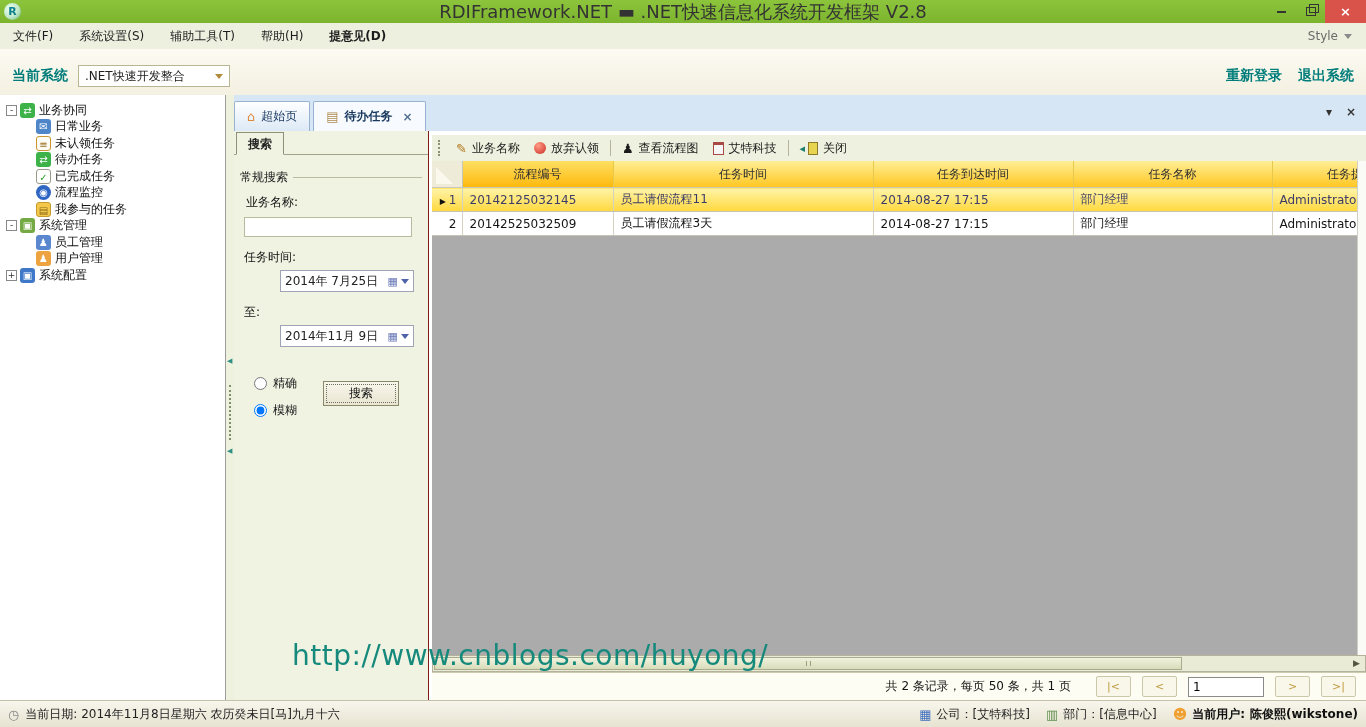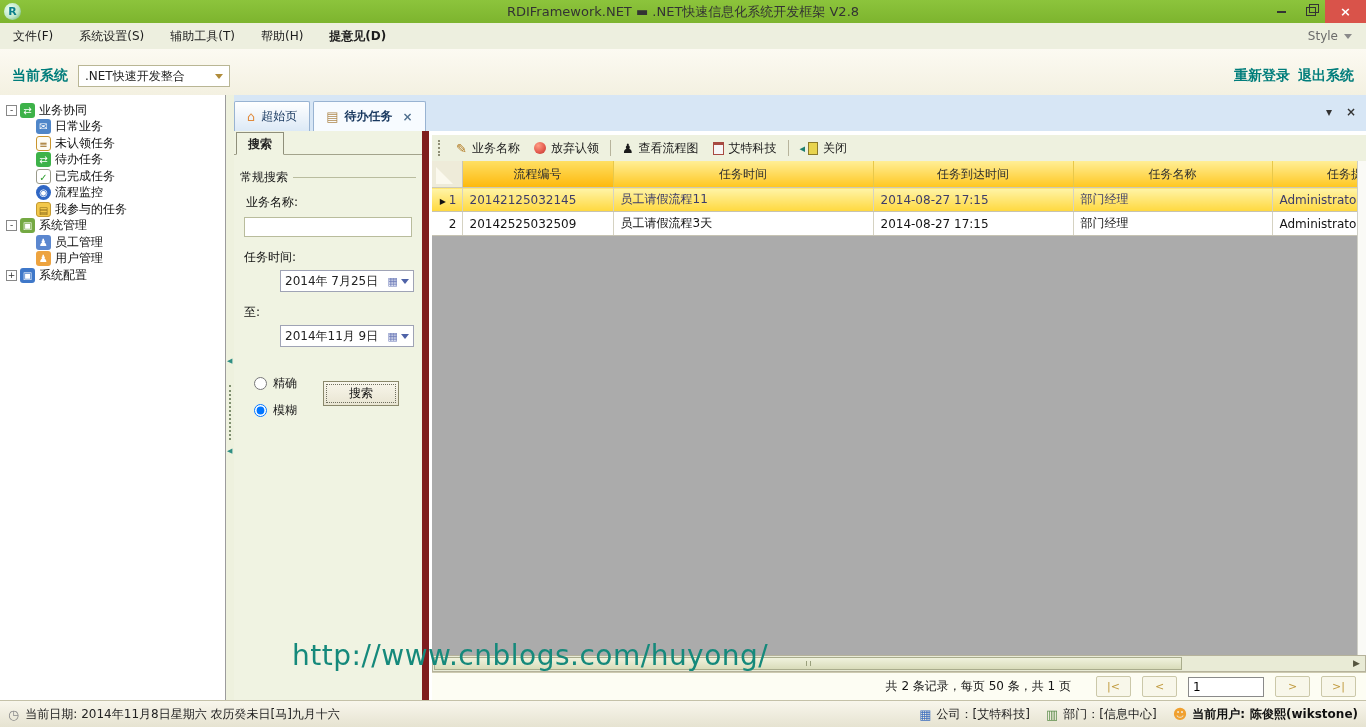--- a/index.html
+++ b/index.html
@@ -8,21 +8,21 @@
     font-family:"DejaVu Sans","Liberation Sans",sans-serif;font-size:12px;color:#222;
     background:#fff;
   }
   
   .titlebar{position:absolute;left:0;top:0;right:0;height:23px;
     background:linear-gradient(var(--titlebar-green,#8cc43c),#7db42e);
     display:flex;align-items:center;}
   .app-logo{width:17px;height:17px;margin-left:4px;border-radius:50%;
     background:radial-gradient(circle at 35% 35%,#eafff0,#bfe7c9 55%,#57a85f);
     color:#0a7f8a;font-weight:bold;font-size:11px;line-height:17px;text-align:center;}
-  .title-text{position:absolute;left:0;right:0;text-align:center;font-size:13px;color:#333;}
+  .title-text{position:absolute;left:0;right:0;text-align:center;font-size:18px;color:#333;}
   .win-btns{margin-left:auto;display:flex;align-items:center;height:100%;z-index:2;}
   .win-btn{width:29px;height:19px;display:flex;align-items:center;justify-content:center;color:#333;}
   .min-glyph{width:9px;height:0;border-bottom:2px solid #333;}
   .restore-glyph{width:8px;height:7px;border:1px solid #333;position:relative;background:transparent;}
   .restore-glyph::before{content:"";position:absolute;left:2px;top:-4px;width:8px;height:7px;border:1px solid #333;}
   .win-btn.close{width:41px;height:23px;background:var(--close-red,#d9534a);color:#fff;font-weight:bold;font-size:13px;}
   
   .menubar{position:absolute;left:0;top:23px;right:0;height:26px;background:#edefdf;
     border-bottom:1px solid #d9dbc6;display:flex;align-items:center;}
   .menu-item{padding:0 13px;line-height:25px;color:#1c1c1c;}
@@ -31,21 +31,21 @@
   .tri-down{width:0;height:0;border-left:4px solid transparent;border-right:4px solid transparent;border-top:5px solid #8a8a8a;}
   
   .sysbar{position:absolute;left:0;top:49px;right:0;height:55px;
     background:linear-gradient(#fcfaf2,#f2efde);border-bottom:1px solid #b3b099;
     display:flex;align-items:center;padding:12px 12px;box-sizing:border-box;}
   .teal-bold{color:var(--accent-teal,#007d7b);font-weight:bold;font-size:14px;}
   .sys-select{margin-left:10px;width:152px;height:22px;background:#fff;border:1px solid #b9b694;
     display:flex;align-items:center;padding:0 6px;box-sizing:border-box;gap:6px;}
   .sys-select .txt{flex:1;}
   .sys-select .tri-down{border-top-color:#b08c3a;}
-  .sysbar-links{margin-left:auto;display:flex;gap:8px;}
+  .sysbar-links{margin-left:auto;display:flex;gap:16px;}
   
   .main{position:absolute;left:0;top:95px;right:0;bottom:27px;}
   
   .tree{position:absolute;left:0;top:0;bottom:0;width:226px;background:#fff;
     border-right:1px solid #9c9c9c;padding-top:7px;box-sizing:border-box;overflow:hidden;}
   .tree-row{height:16px;display:flex;align-items:center;margin-bottom:0.5px;white-space:nowrap;}
   .exp{width:11px;height:11px;box-sizing:border-box;border:1px solid #888;background:#fff;
     font-size:9px;line-height:8px;text-align:center;color:#333;margin-right:3px;flex:none;}
   .exp:empty{visibility:hidden;}
   .ticon{width:15px;height:15px;border-radius:3px;color:#fff;font-size:10px;line-height:15px;
@@ -64,21 +64,21 @@
     background:linear-gradient(#ffffff,#dcE9f6);color:#17375e;}
   .tab.active{background:#f7fbff;font-weight:bold;}
   .tab .ticn{font-size:13px;}
   .tab .home{color:#e08a3c;}
   .tab .doc{color:#b08a4f;}
   .tab-close{color:#51708f;font-weight:bold;margin-left:4px;font-size:12px;}
   .tabstrip-ctrl{position:absolute;right:10px;top:10px;display:flex;gap:14px;color:#333;font-weight:bold;}
   .workarea{position:absolute;left:0;top:36px;right:0;bottom:0;background:#fff;}
   
   .search-panel{position:absolute;left:0;top:0;bottom:0;width:195px;background:#f0f3e2;
-    border-right:7px solid #7f1d1d;box-sizing:border-box;}
+    border-right:1px solid #7f1d1d;box-sizing:border-box;}
   .panel-tabrow{height:24px;border-bottom:1px solid #a3a38c;padding-left:2px;box-sizing:border-box;}
   .panel-tab{display:inline-block;height:23px;line-height:22px;padding:0 11px;background:#f0f3e2;
     border:1px solid #8f8f7a;border-bottom:1px solid #f0f3e2;font-weight:bold;position:relative;top:1px;box-sizing:border-box;}
   .group-title{display:flex;align-items:center;margin:14px 6px 8px 6px;color:#222;gap:5px;}
   .group-title .line{flex:1;border-top:1px solid #b9bc9e;}
   .fld-label{margin:8px 0 4px 12px;color:#111;}
   .text-input{display:block;width:168px;height:20px;margin:6px 0 4px 10px;border:1px solid #b9bc9c;
     background:#fff;box-sizing:border-box;padding:0 4px;font:inherit;}
   .date-label{margin:12px 0 4px 10px;color:#111;}
   .date-input{margin-left:46px;width:134px;height:22px;border:1px solid #9fa3b5;background:#fff;

